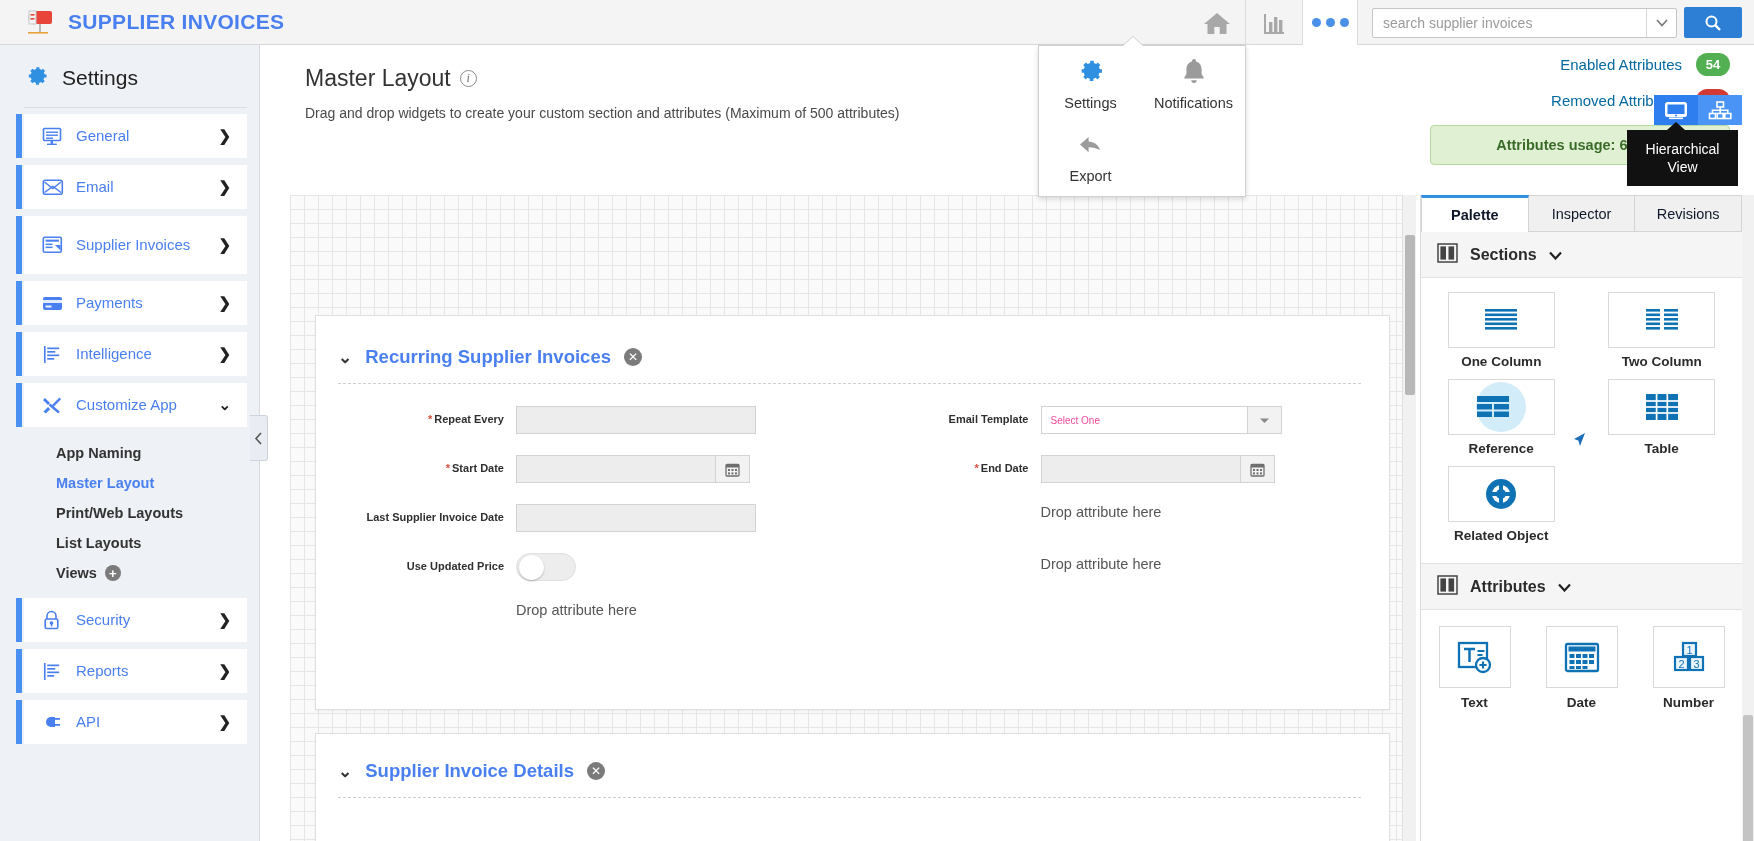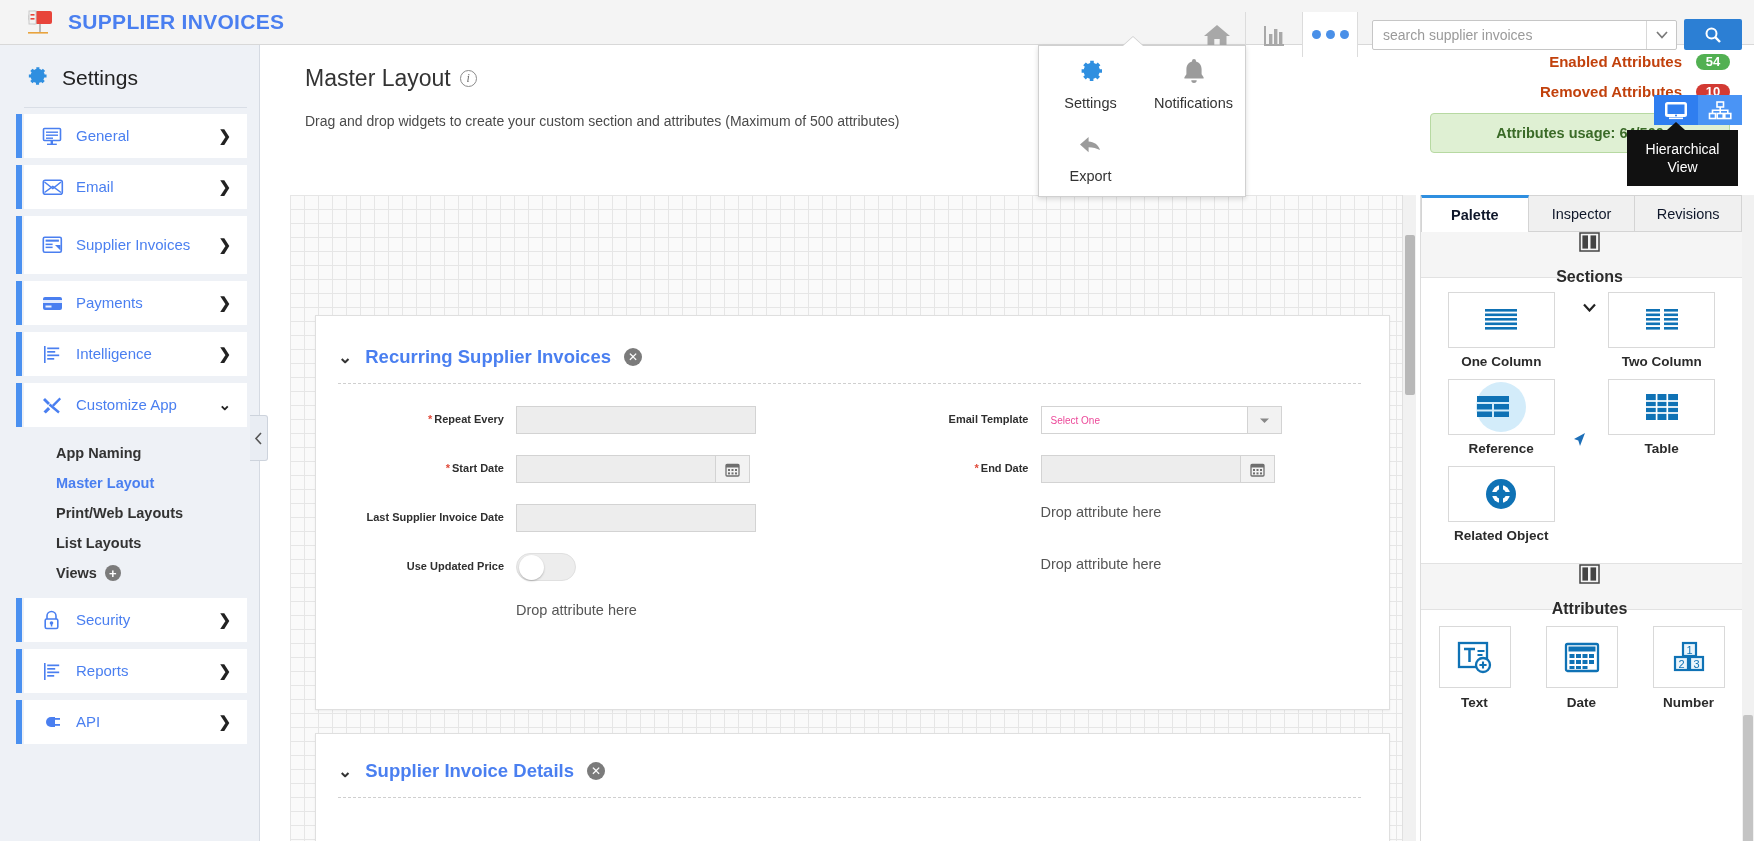--- a/index.html
+++ b/index.html
@@ -16,21 +16,21 @@
     position: absolute; top: 0; left: 0; width: 1754px; height: 45px;
     background: #f4f4f4; border-bottom: 1px solid #d8d8d8;
     display: flex; align-items: center; z-index: 40;
   }
   .brand { display: flex; align-items: center; gap: 12px; padding-left: 22px; }
   .brand-logo { width: 34px; height: 30px; position: relative; }
   .brand-title {
     color: #4a7ff0; font-size: 21px; font-weight: bold; letter-spacing: .3px;
   }
   .topbar-right {
-    position: absolute; right: 0; top: 12px; height: 45px;
+    position: absolute; right: 0; top: 0; height: 45px;
     display: flex; align-items: center;
   }
   .tb-icon {
     width: 56px; height: 45px; display: flex; align-items: center; justify-content: center;
     cursor: pointer;
   }
   .tb-sep { width:1px; height:45px; background:#dcdcdc; }
   .tb-dots-wrap {
     width: 56px; height:45px; background:#fff; display:flex; align-items:center; justify-content:center;
     position: relative; border-left:1px solid #dcdcdc; border-right:1px solid #dcdcdc;
@@ -122,31 +122,31 @@
   .main {
     position:absolute; top:45px; left:261px; right:0; bottom:0; background:#fff; overflow:hidden;
   }
   .main-head { padding:20px 0 0 44px; }
   .page-title { font-size:23px; color:#333; display:flex; align-items:center; gap:9px; }
   .info-circ {
     width:17px;height:17px;border-radius:50%;border:1.6px solid #8b8b8b;color:#6e6e6e;
     font-size:12px; display:flex;align-items:center;justify-content:center;
     font-family:"Liberation Serif", serif; font-style:italic;
   }
-  .page-sub { font-size:14px; color:#4a4a4a; margin-top:21px; }
+  .page-sub { font-size:14px; color:#4a4a4a; margin-top:13px; }
 
   .stats {
     position:absolute; top:8px; right:24px; width:300px; text-align:right;
   }
   .stat-row {
     display:flex; align-items:center; justify-content:flex-end; gap:14px; margin-bottom:13px;
   }
-  .stat-lbl { font-size:15px; font-weight:bold; color:#c2410c; }
+  .stat-lbl { font-size:15px; font-weight:normal; color:#0369a1; }
   .badge {
-    min-width:34px; height:16px; border-radius:12px; color:#fff; font-size:13px;
+    min-width:34px; height:23px; border-radius:12px; color:#fff; font-size:13px;
     font-weight:bold; display:flex; align-items:center; justify-content:center; padding:0 8px;
   }
   .badge.green { background:#52b052; }
   .badge.red { background:#d23a33; }
   .usage {
     background:#dff0d3; border:1px solid #b7d9a2; border-radius:4px;
     padding:11px 0; text-align:center; color:#3b6b28; font-weight:bold; font-size:14.5px;
   }
 
   
@@ -240,21 +240,21 @@
     flex:1; display:flex; align-items:center; justify-content:center;
     font-size:14.5px; color:#0f172a; background:#f0f0f0; border:1px solid #d4d4d4;
     border-left:none; cursor:pointer;
   }
   .tab:first-child { border-left:1px solid #d4d4d4; }
   .tab.active {
     background:#fff; font-weight:bold; border-top:3px solid #2f8fe0; border-bottom:none;
   }
   .grp-head {
     display:flex; align-items:center; gap:12px; height:46px; padding-left:16px;
-    background:#f5f5f5; border-bottom:1px solid #e2e2e2;flex-direction:column;
+    background:#f5f5f5; border-bottom:1px solid #e2e2e2;
   }
   .grp-head .t { font-size:16px; font-weight:bold; color:#2b2b2b; }
   .grp-body {
     padding:14px 0 10px 0; border-bottom:1px solid #e2e2e2;
     display:flex; flex-wrap:wrap; justify-content:flex-start;
   }
   .wcell {
     width:50%; display:flex; flex-direction:column; align-items:center; margin-bottom:10px;
   }
   .wbox {

